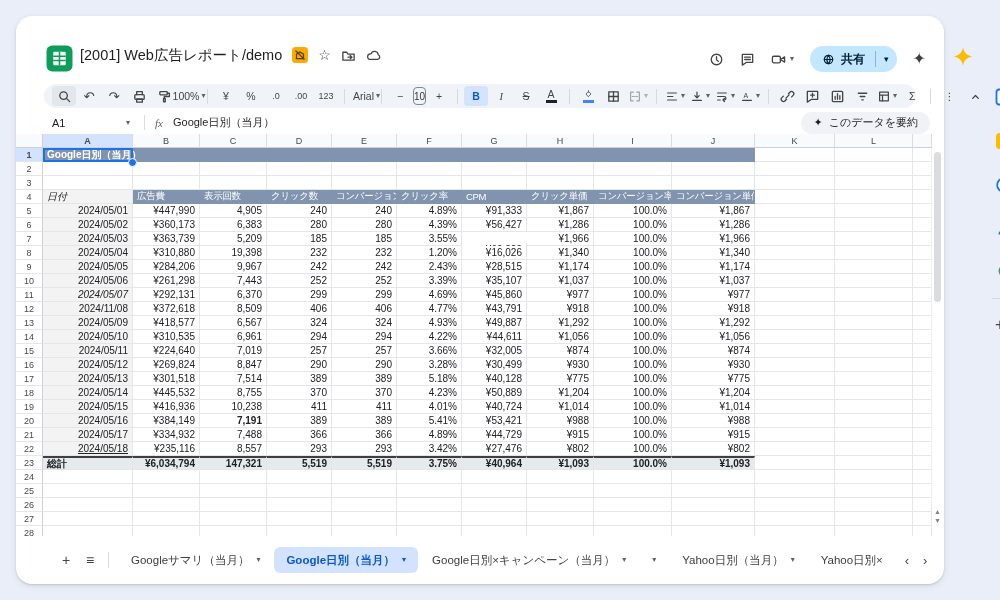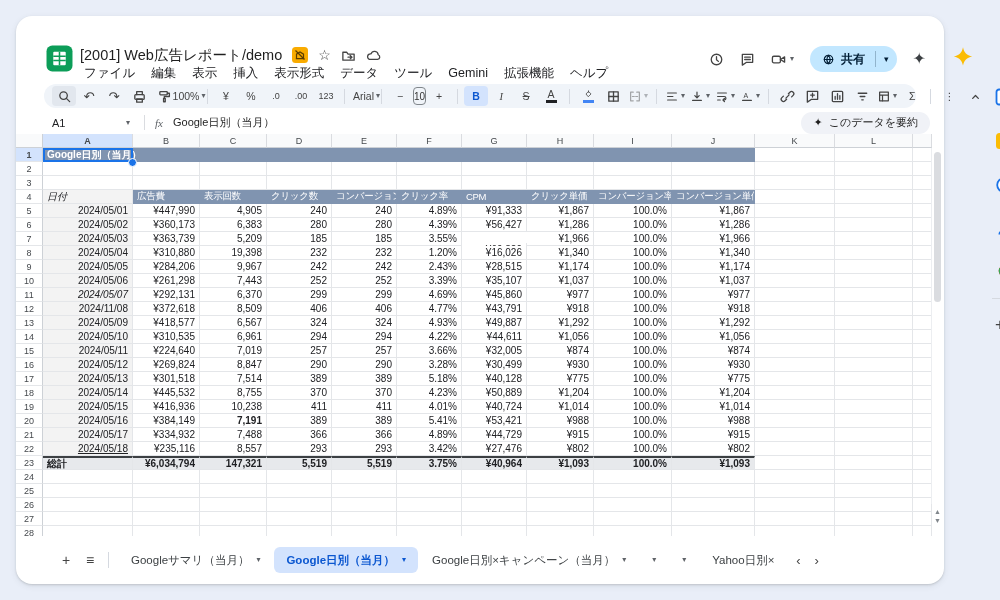--- a/index.html
+++ b/index.html
@@ -111,32 +111,20 @@
           <path d="M2 4.5h4l1.5 2H14v6.5H2z"></path>
           <path d="M7.5 9.8h4M9.8 8l1.9 1.8-1.9 1.8"></path>
         </svg>
     </span>
     <span class="ticon">
       <svg class="i16" viewBox="0 0 16 16">
           <path d="M5 12.2a3 3 0 1 1 .4-5.9A3.9 3.9 0 0 1 13 7.2a2.6 2.6 0 0 1-.6 5z"></path>
         </svg>
     </span>
   </div>
-  <nav class="menubar" id="menubar">
-      <div class="menu-item">ファイル</div>
-      <div class="menu-item">編集</div>
-      <div class="menu-item">表示</div>
-      <div class="menu-item">挿入</div>
-      <div class="menu-item">表示形式</div>
-      <div class="menu-item">データ</div>
-      <div class="menu-item">ツール</div>
-      <div class="menu-item">Gemini</div>
-      <div class="menu-item">拡張機能</div>
-      <div class="menu-item">ヘルプ</div>
-    </nav>
   <div class="tb-right">
     <span class="ticon">
       <svg class="i16" viewBox="0 0 16 16">
           <circle cx="8" cy="8" r="5.6"></circle>
           <path d="M8 5v3.2l2 1.8"></path>
         </svg>
     </span>
     <span class="ticon">
       <svg class="i16" viewBox="0 0 16 16">
           <path d="M2.5 2.5h11v8.5H7l-4.5 3z"></path>
@@ -815,20 +803,21 @@
           <span class="caret">▾</span>
         </div>
         <div class="tab">
           <span class="lbl">Google日別×キャンペーン（当月）</span>
           <span class="caret">▾</span>
         </div>
         <div class="tab">
           <span class="caret">▾</span>
         </div>
         <div class="tab">
+          <span class="lbl">Yahoo日別（当月）</span>
           <span class="caret">▾</span>
         </div>
         <div class="tab">
           <span class="lbl trunc">Yahoo日別×</span>
         </div>
       </div>
     <div class="tabnav">
       <span>‹</span>
       <span>›</span>
     </div>

